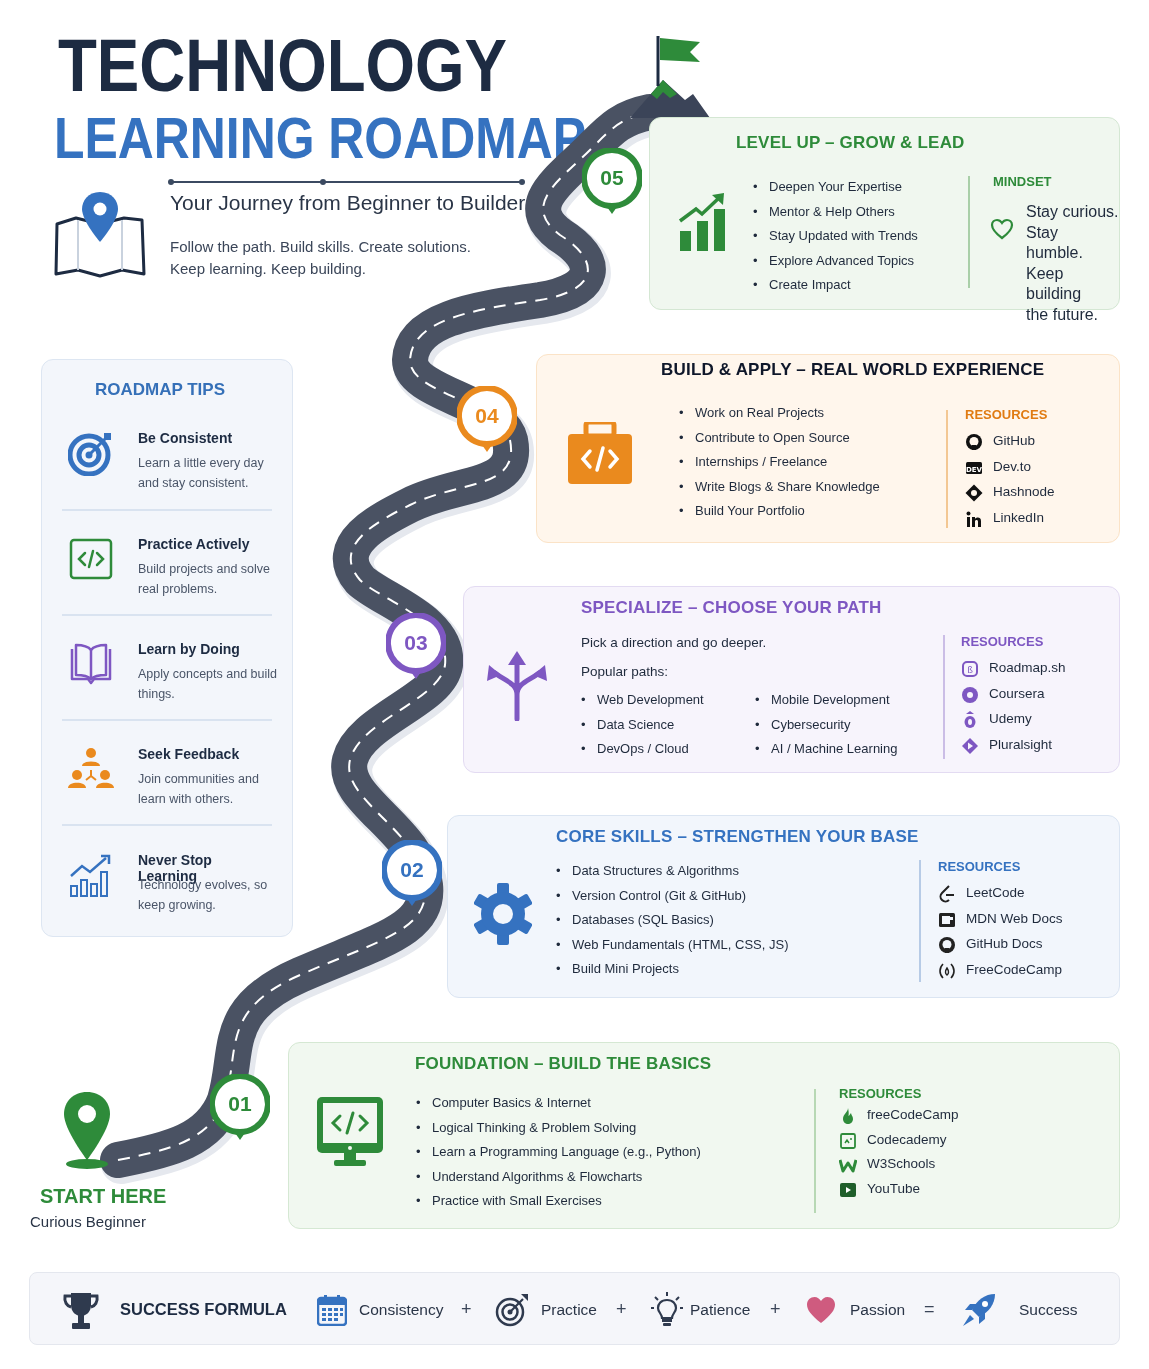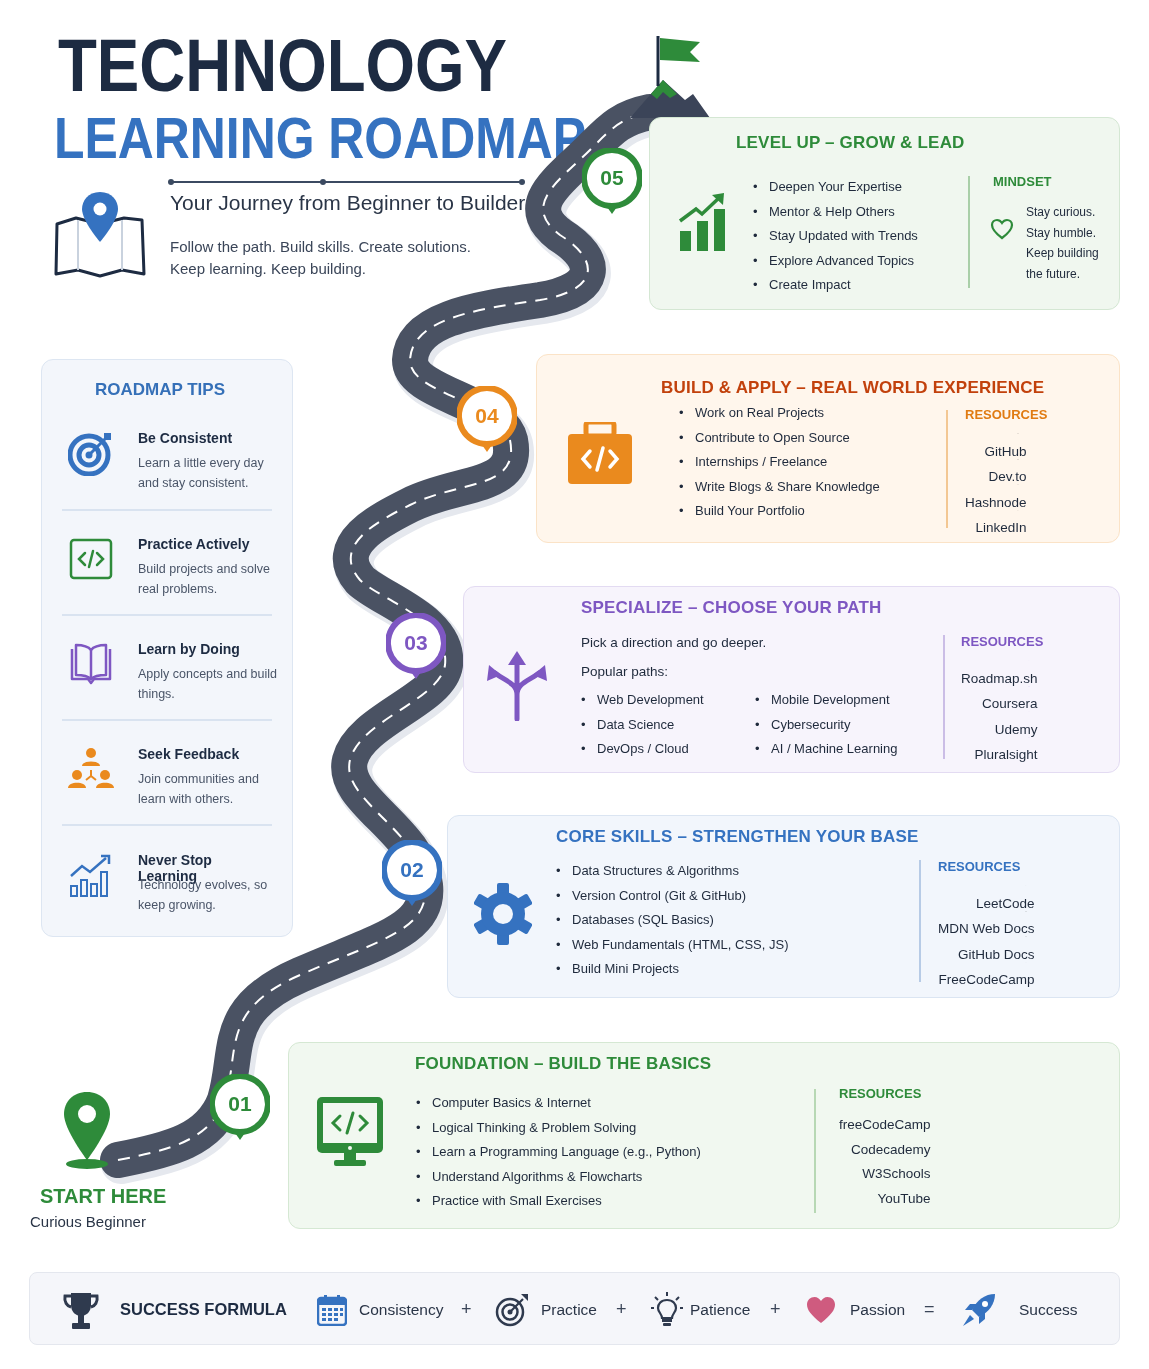--- a/index.html
+++ b/index.html
@@ -25,21 +25,21 @@
   .road-svg { position: absolute; left: 0; top: 0; }
 
   .card { position: absolute; border-radius: 12px; border: 1px solid; }
   .card-title { position: absolute; font-size: 17px; font-weight: 700; letter-spacing: 0.2px; }
   .card-list { position: absolute; list-style: none; font-size: 13px; color: #1f2a3c; }
   .card-list li { height: 24.5px; position: relative; padding-left: 16px; }
   .card-list li::before { content: "•"; position: absolute; left: 0; top: 0; }
   .card-vsep { position: absolute; width: 1.5px; }
   .res-title { position: absolute; font-size: 13px; font-weight: 700; }
   .res-list { position: absolute; list-style: none; font-size: 13.5px; color: #1f2a3c; }
-  .res-list li { height: 25.5px; display: flex; align-items: flex-end; gap: 10px; flex-direction: column; }
+  .res-list li { height: 25.5px; display: flex; align-items: flex-start; gap: 10px; }
   .res-ico { width: 18px; height: 18px; display: inline-flex; align-items: center; justify-content: center; }
 
   .marker { position: absolute; width: 60px; height: 66px; }
   .marker-num { position: absolute; left: 0; top: 0; width: 60px; height: 60px; display: flex; align-items: center; justify-content: center; font-size: 21px; font-weight: 700; }
 
   .start-label { position: absolute; left: 40px; top: 1185px; font-size: 20px; font-weight: 700; color: #2e8b3a; }
   .start-sub { position: absolute; left: 30px; top: 1213px; font-size: 15px; color: #2a3547; }
 
   .formula { position: absolute; left: 29px; top: 1272px; width: 1091px; height: 73px; background: #f5f6fa; border: 1px solid #e4e7ee; border-radius: 8px; }
   .fitem { position: absolute; top: 0; height: 73px; display: flex; align-items: center; font-size: 15.5px; color: #2a3547; }
@@ -204,30 +204,30 @@
     <li>Mentor &amp; Help Others</li>
     <li>Stay Updated with Trends</li>
     <li>Explore Advanced Topics</li>
     <li>Create Impact</li>
   </ul>
   <div class="card-vsep" style="left:318px;top:58px;height:112px;background:#a9cfa8"></div>
   <div class="res-title" style="left:343px;top:56px;color:#2e8b3a">MINDSET</div>
   <svg style="position:absolute;left:340px;top:100px" width="24" height="22" viewBox="0 0 24 22">
     <path d="M12 20 C4 14 2 10 2 7 C2 4 4.5 2 7 2 C9 2 11 3.5 12 5 C13 3.5 15 2 17 2 C19.5 2 22 4 22 7 C22 10 20 14 12 20 Z" fill="none" stroke="#2e8b3a" stroke-width="2.2"></path>
   </svg>
-  <div style="position:absolute;left:376px;top:84px;font-size:12px;color:#1f2a3c;line-height:20.5px">
+  <div style="position:absolute;left:376px;top:84px;font-size:16px;color:#1f2a3c;line-height:20.5px">
     <div>Stay curious.</div>
     <div>Stay humble.</div>
     <div>Keep building</div>
     <div>the future.</div>
   </div>
 </div>
 
 <div class="card" style="left:536px;top:354px;width:584px;height:189px;background:#fff6ec;border-color:#fbe3c7">
-  <div class="card-title" style="left:124px;top:23px;color:#c2410c">BUILD &amp; APPLY – REAL WORLD EXPERIENCE</div>
+  <div class="card-title" style="left:124px;top:5px;color:#0f172a">BUILD &amp; APPLY – REAL WORLD EXPERIENCE</div>
   <svg style="position:absolute;left:31px;top:67px" width="64" height="62" viewBox="0 0 64 62">
     <rect x="18" y="0" width="28" height="14" rx="3" fill="none" stroke="#ea8a1e" stroke-width="5"></rect>
     <rect x="0" y="12" width="64" height="50" rx="4" fill="#ea8a1e"></rect>
     <path d="M22 29 L15 37 L22 45 M42 29 L49 37 L42 45 M35 26 L29 48" fill="none" stroke="#fff" stroke-width="3.5" stroke-linecap="round"></path>
   </svg>
   <ul class="card-list" style="left:142px;top:50px">
     <li>Work on Real Projects</li>
     <li>Contribute to Open Source</li>
     <li>Internships / Freelance</li>
     <li>Write Blogs &amp; Share Knowledge</li>

